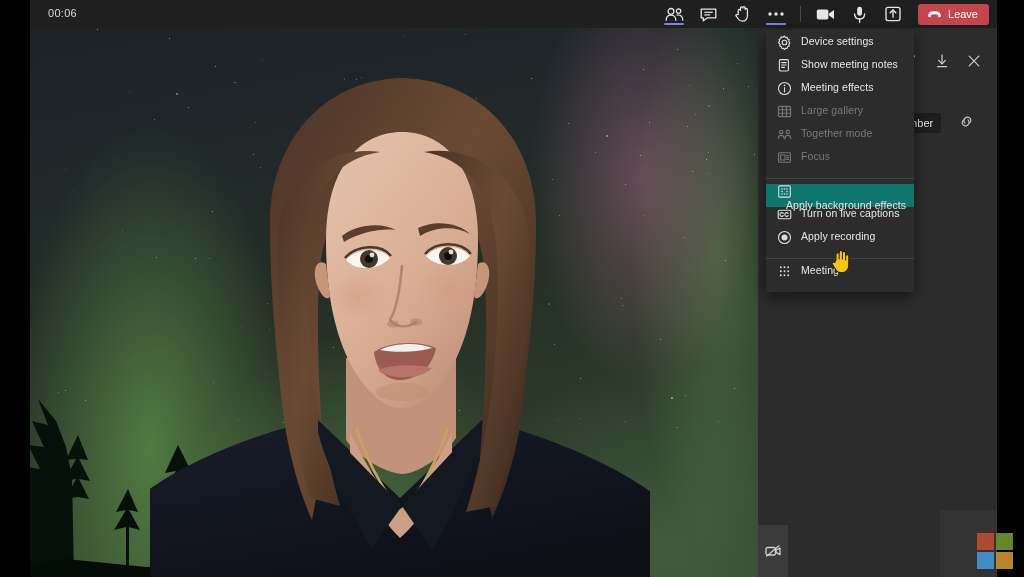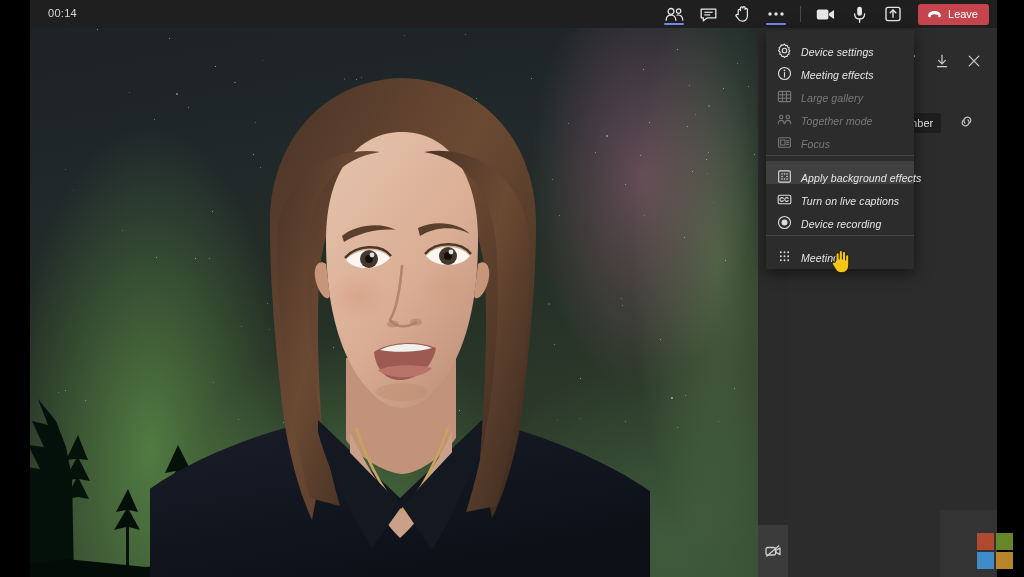--- a/index.html
+++ b/index.html
@@ -104,28 +104,28 @@
   .panel-check { position:absolute; left:100px; top:116px; }
 
   
   .menu {
     position:absolute; left:766px; top:30px; width:148px;
     background:#2d2c2c; z-index:10;
     box-shadow:0 4px 14px rgba(0,0,0,.55);
     padding:5px 0 5px 0;
   }
   .mi {
-    position:relative; display:flex; align-items:flex-end;
-    height:23px; padding:0 10px 0 11px; cursor:pointer;font-style:italic;
+    position:relative; display:flex; align-items:flex-start;
+    height:23px; padding:0 10px 0 11px; cursor:pointer;
   }
   .mi .mi-icon { width:15px; height:15px; flex:0 0 15px; display:flex; align-items:center; justify-content:center; }
   .mi .mi-label { margin-left:9px; color:#e6e6e6; font-size:10.5px; white-space:nowrap; letter-spacing:.1px; }
   .mi.disabled .mi-label { color:#7a7a7a; }
   .mi.disabled .mi-icon { opacity:.42; }
-  .mi.active { background:#404040; }
+  .mi.active { background:#0f766e;flex-direction:column; }
   .mi .mi-check { position:absolute; right:11px; top:6px; }
   .mi-sep { height:1px; background:#454444; margin:5px 0 5px 0; }
 
   
   .cursor { position:absolute; left:831px; top:249px; z-index:20; pointer-events:none; }
 
   
   .ms-panel { position:absolute; left:940px; top:510px; width:57px; height:67px; background:#333; z-index:7; }
   .ms-logo { position:absolute; left:977px; top:533px; width:38px; height:38px; z-index:8;
              display:grid; grid-template-columns:17px 17px; grid-template-rows:17px 17px; gap:2px; }
@@ -378,21 +378,21 @@
       </div>
 
       <span class="panel-check">
         <svg width="13" height="13" viewBox="0 0 13 13">
           <path d="M1 6.8 L4.4 10 L12 2.3" fill="none" stroke="#d8d8d8" stroke-width="1.4" stroke-linecap="round" stroke-linejoin="round"></path>
         </svg>
       </span>
     </div>
 
     <div class="topbar">
-      <span class="timer">00:14</span>
+      <span class="timer">00:06</span>
 
       <div class="toolbar">
 
         <div class="tb-btn">
           <svg width="19" height="15" viewBox="0 0 19 15">
             <circle cx="6" cy="4.4" r="2.9" fill="none" stroke="#e6e6e6" stroke-width="1.3"></circle>
             <path d="M1.2 13.2 C1.2 9.8 3.4 8.2 6 8.2 C8.6 8.2 10.8 9.8 10.8 13.2" fill="none" stroke="#e6e6e6" stroke-width="1.3" stroke-linecap="round"></path>
             <circle cx="13.6" cy="4.1" r="2.2" fill="none" stroke="#e6e6e6" stroke-width="1.2"></circle>
             <path d="M12 8.1 C15.4 7.6 17.8 9.5 17.8 13.2" fill="none" stroke="#e6e6e6" stroke-width="1.2" stroke-linecap="round"></path>
           </svg>
@@ -459,20 +459,31 @@
 
     <div class="menu" id="menu">
         <div class="mi">
           <span class="mi-icon">
             <svg width="15" height="15" viewBox="0 0 15 15">
               <circle cx="7.5" cy="7.5" r="2.3" fill="none" stroke="#dcdcdc" stroke-width="1.1" stroke-linecap="round" stroke-linejoin="round"></circle>
               <path d="M7.5 1 l.9 1.6 1.8-.3 .4 1.8 1.7 .7-.6 1.7 1.2 1.4-1.2 1.4 .6 1.7-1.7 .7-.4 1.8-1.8-.3-.9 1.6-.9-1.6-1.8 .3-.4-1.8-1.7-.7 .6-1.7L1.4 7.5 2.6 6.1 2 4.4l1.7-.7 .4-1.8 1.8 .3z" fill="none" stroke="#dcdcdc" stroke-width="1.1" stroke-linecap="round" stroke-linejoin="round"></path>
             </svg>
           </span>
           <span class="mi-label">Device settings</span>
+        </div>
+        <div class="mi">
+          <span class="mi-icon">
+            <svg width="15" height="15" viewBox="0 0 15 15">
+              <rect x="2.4" y="1.6" width="9" height="11.4" rx="1.2" fill="none" stroke="#dcdcdc" stroke-width="1.1" stroke-linecap="round" stroke-linejoin="round"></rect>
+              <line x1="4.6" y1="4.6" x2="9.2" y2="4.6" fill="none" stroke="#dcdcdc" stroke-width="1.1" stroke-linecap="round" stroke-linejoin="round"></line>
+              <line x1="4.6" y1="7" x2="9.2" y2="7" fill="none" stroke="#dcdcdc" stroke-width="1.1" stroke-linecap="round" stroke-linejoin="round"></line>
+              <line x1="4.6" y1="9.4" x2="7.4" y2="9.4" fill="none" stroke="#dcdcdc" stroke-width="1.1" stroke-linecap="round" stroke-linejoin="round"></line>
+            </svg>
+          </span>
+          <span class="mi-label">Show meeting notes</span>
         </div>
         <div class="mi">
           <span class="mi-icon">
             <svg width="15" height="15" viewBox="0 0 15 15">
               <circle cx="7.5" cy="7.5" r="6" fill="none" stroke="#dcdcdc" stroke-width="1.1" stroke-linecap="round" stroke-linejoin="round"></circle>
               <line x1="7.5" y1="6.6" x2="7.5" y2="11" fill="none" stroke="#dcdcdc" stroke-width="1.1" stroke-linecap="round" stroke-linejoin="round"></line>
               <circle cx="7.5" cy="4.3" r=".85" fill="#dcdcdc" stroke="none"></circle>
             </svg>
           </span>
           <span class="mi-label">Meeting effects</span>
@@ -539,21 +550,21 @@
           </span>
           <span class="mi-label">Turn on live captions</span>
         </div>
         <div class="mi">
           <span class="mi-icon">
             <svg width="15" height="15" viewBox="0 0 15 15">
               <circle cx="7.5" cy="7.5" r="6" fill="none" stroke="#dcdcdc" stroke-width="1.1" stroke-linecap="round" stroke-linejoin="round"></circle>
               <circle cx="7.5" cy="7.5" r="3" fill="#dcdcdc" stroke="none"></circle>
             </svg>
           </span>
-          <span class="mi-label">Device recording</span>
+          <span class="mi-label">Apply recording</span>
         </div>
         <div class="mi-sep"></div>
         <div class="mi">
           <span class="mi-icon">
             <svg width="15" height="15" viewBox="0 0 15 15">
               <g fill="#dcdcdc" stroke="none">
                 <circle cx="3.8" cy="3.2" r=".95"></circle>
                 <circle cx="7.5" cy="3.2" r=".95"></circle>
                 <circle cx="11.2" cy="3.2" r=".95"></circle>
                 <circle cx="3.8" cy="7.2" r=".95"></circle>

